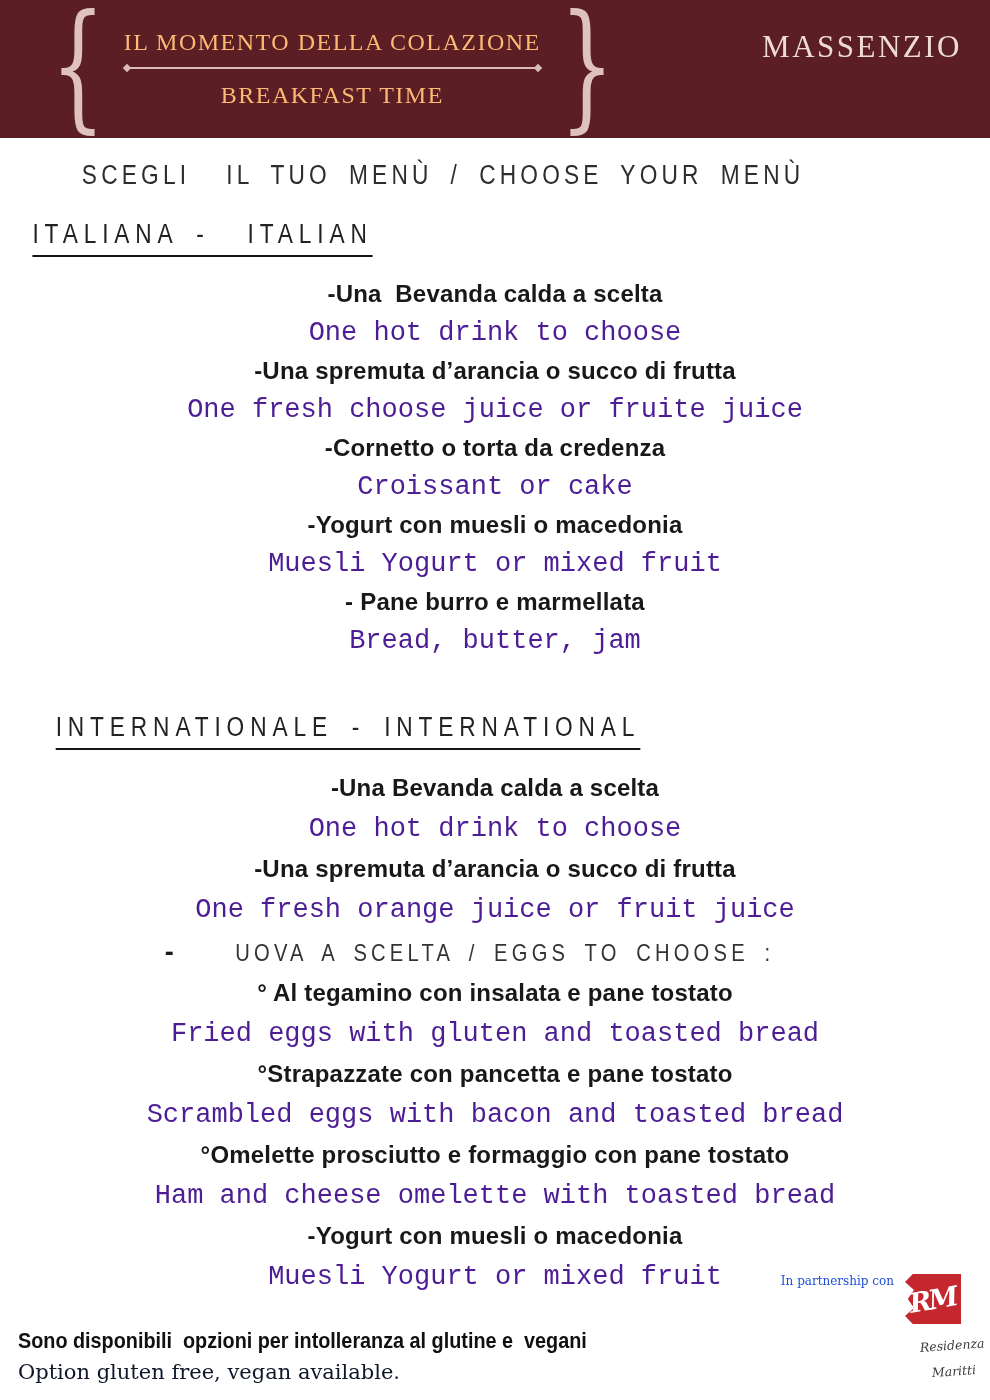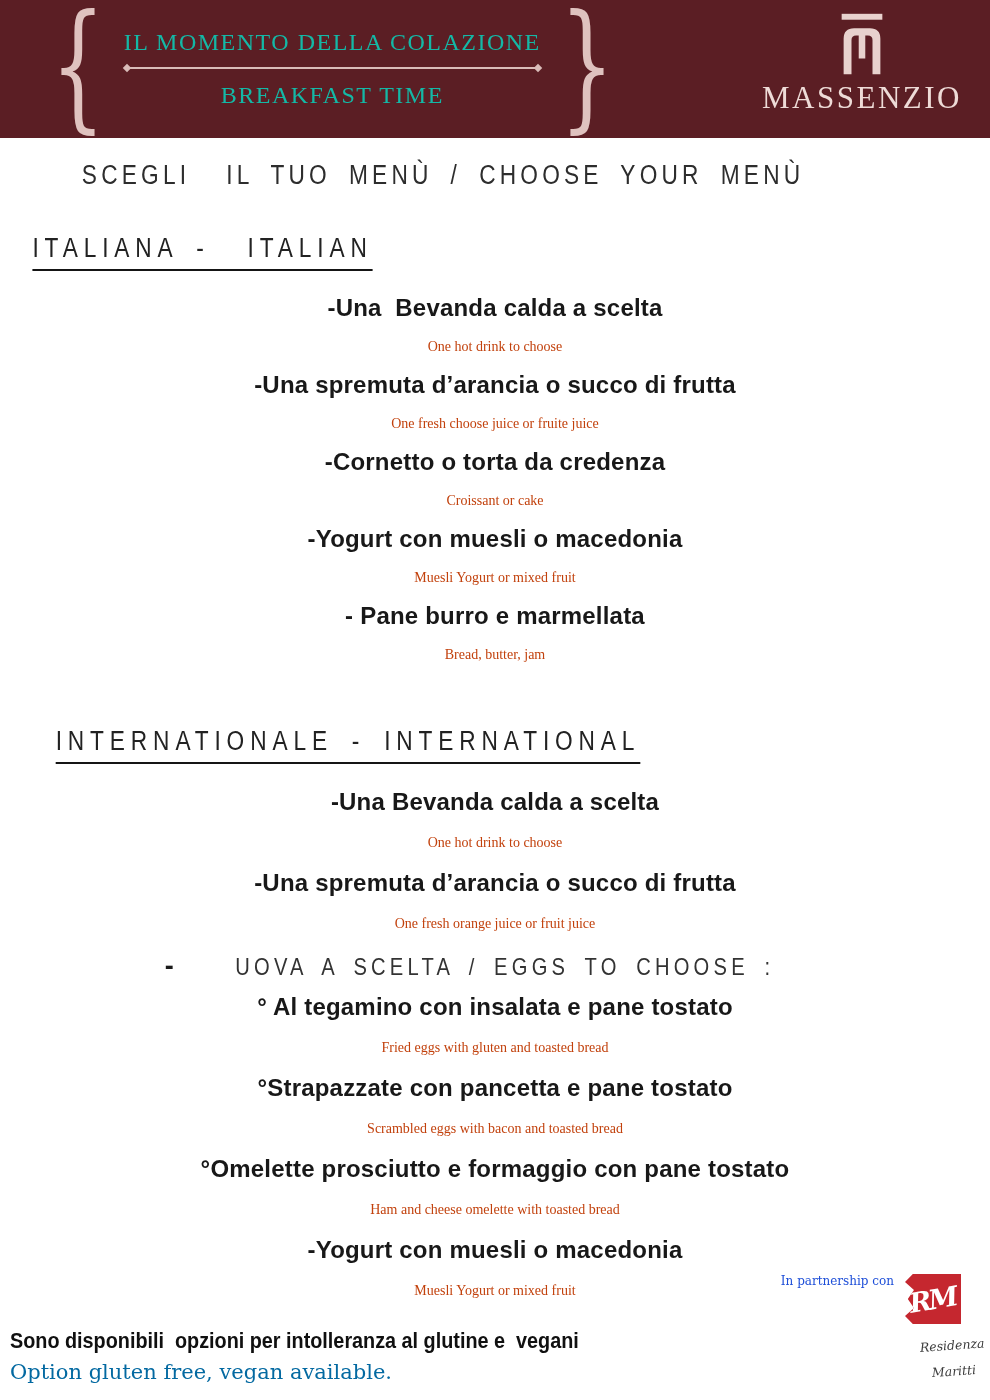--- a/index.html
+++ b/index.html
@@ -20,79 +20,79 @@
   }
   .brace {
     font-family:"DejaVu Serif", serif; font-size:138px; line-height:0.86;
     color:#dfc2bf; transform:scaleX(0.62); flex:0 0 auto; margin-top:-6px;
   }
   .header-center {
     flex:1; display:flex; flex-direction:column; align-items:center; padding:0 2px;
   }
   .h-title {
     font-family:"Liberation Serif", serif; font-size:24px; letter-spacing:1.5px;
-    color:#14b8a6; white-space:pre;
+    color:#fdba74; white-space:pre;
   }
   .h-divider { width:100%; display:flex; align-items:center; margin:9px 0 11px; }
   .h-divider .line { flex:1; height:1.5px; background:#d9bcb9; }
   .h-divider .dia { width:6px; height:6px; background:#d9bcb9; transform:rotate(45deg); flex:0 0 auto; }
   .header-right {
     position:absolute; right:28px; top:13px; width:200px;
-    display:flex; flex-direction:column; align-items:center;
+    display:flex; align-items:center;
   }
   .brand-icon { width:42px; height:62px; }
   .brand-name {
     margin-top:5px; font-family:"Liberation Serif", serif; font-size:31px;
     letter-spacing:2.5px; color:#eedbd7; white-space:pre;
   }
 
   
   .menu { color:#1c1c1c; }
   .cond {
     display:inline-block; transform:scaleX(0.84);
     font-family:"Liberation Sans", sans-serif; font-weight:400; color:#2d2d2d;
     white-space:pre;
   }
   .choose-title { margin-top:22px; position:relative; left:13px; }
   .choose-title .cond { font-size:27px; letter-spacing:5px; word-spacing:9px; }
 
-  .section-title { margin-top:42px; }
+  .section-title { margin-top:28px; }
   .section-title .cond {
     font-size:27px; letter-spacing:7px; word-spacing:8px; color:#222;
     border-bottom:2.5px solid #151515; padding-bottom:5px;
   }
 
   .items-block { margin-top:18px; }
   .it-line {
     font-family:"Liberation Sans", sans-serif; font-weight:700; font-size:24px;
     color:#181818; height:38.5px; display:flex; align-items:center; justify-content:center;
     white-space:pre; letter-spacing:0.2px;
   }
   .en-line {
-    font-family:Liberation Serif, serif; font-size:14px; color:#c2410c;
+    font-family:Liberation Mono, monospace; font-size:27px; color:#4c1d95;
     height:38.5px; display:flex; align-items:center; justify-content:center; white-space:pre;
   }
   .intl .it-line, .intl .en-line { height:40.5px; }
 
   .eggs-line { height:41px; display:flex; align-items:center; justify-content:center; margin-top:2px; }
   .eggs-dash {
     font-family:"Liberation Sans", sans-serif; font-weight:700; font-size:27px;
     color:#1a1a1a; margin-right:10px; line-height:1;
   }
   .eggs-line .cond { font-size:24px; letter-spacing:5px; word-spacing:7px; color:#333; }
 
   
   .footer { position:absolute; left:0; bottom:0; width:100%; height:110px; }
-  .f-left { position:absolute; left:10px; bottom:16px; text-align:left; }
+  .f-left { position:absolute; left:18px; bottom:16px; text-align:left; }
   .f-note-it {
     font-family:"Liberation Sans", sans-serif; font-weight:700; font-size:22px;
     color:#101010; transform:scaleX(0.9); transform-origin:left center; white-space:pre;
   }
   .f-note-en {
-    font-family:"DejaVu Serif", serif; font-size:21px; color:#0369a1; margin-top:6px; white-space:pre;
+    font-family:"DejaVu Serif", serif; font-size:21px; color:#0f172a; margin-top:6px; white-space:pre;
   }
   .f-right { position:absolute; right:26px; bottom:8px; display:flex; align-items:flex-start; }
   .partner-text {
     font-family:"DejaVu Serif", serif; font-size:12px; color:#1d4ed8; margin-right:8px; white-space:pre;
   }
   .rm-block { display:flex; flex-direction:column; align-items:center; width:62px; }
   .rm-logo {
     width:56px; height:50px; background:#c5272f;
     clip-path:polygon(14% 0, 100% 0, 100% 100%, 14% 100%, 0 84%, 16% 68%, 5% 50%, 16% 32%, 0 16%);
     display:flex; align-items:center; justify-content:center;

